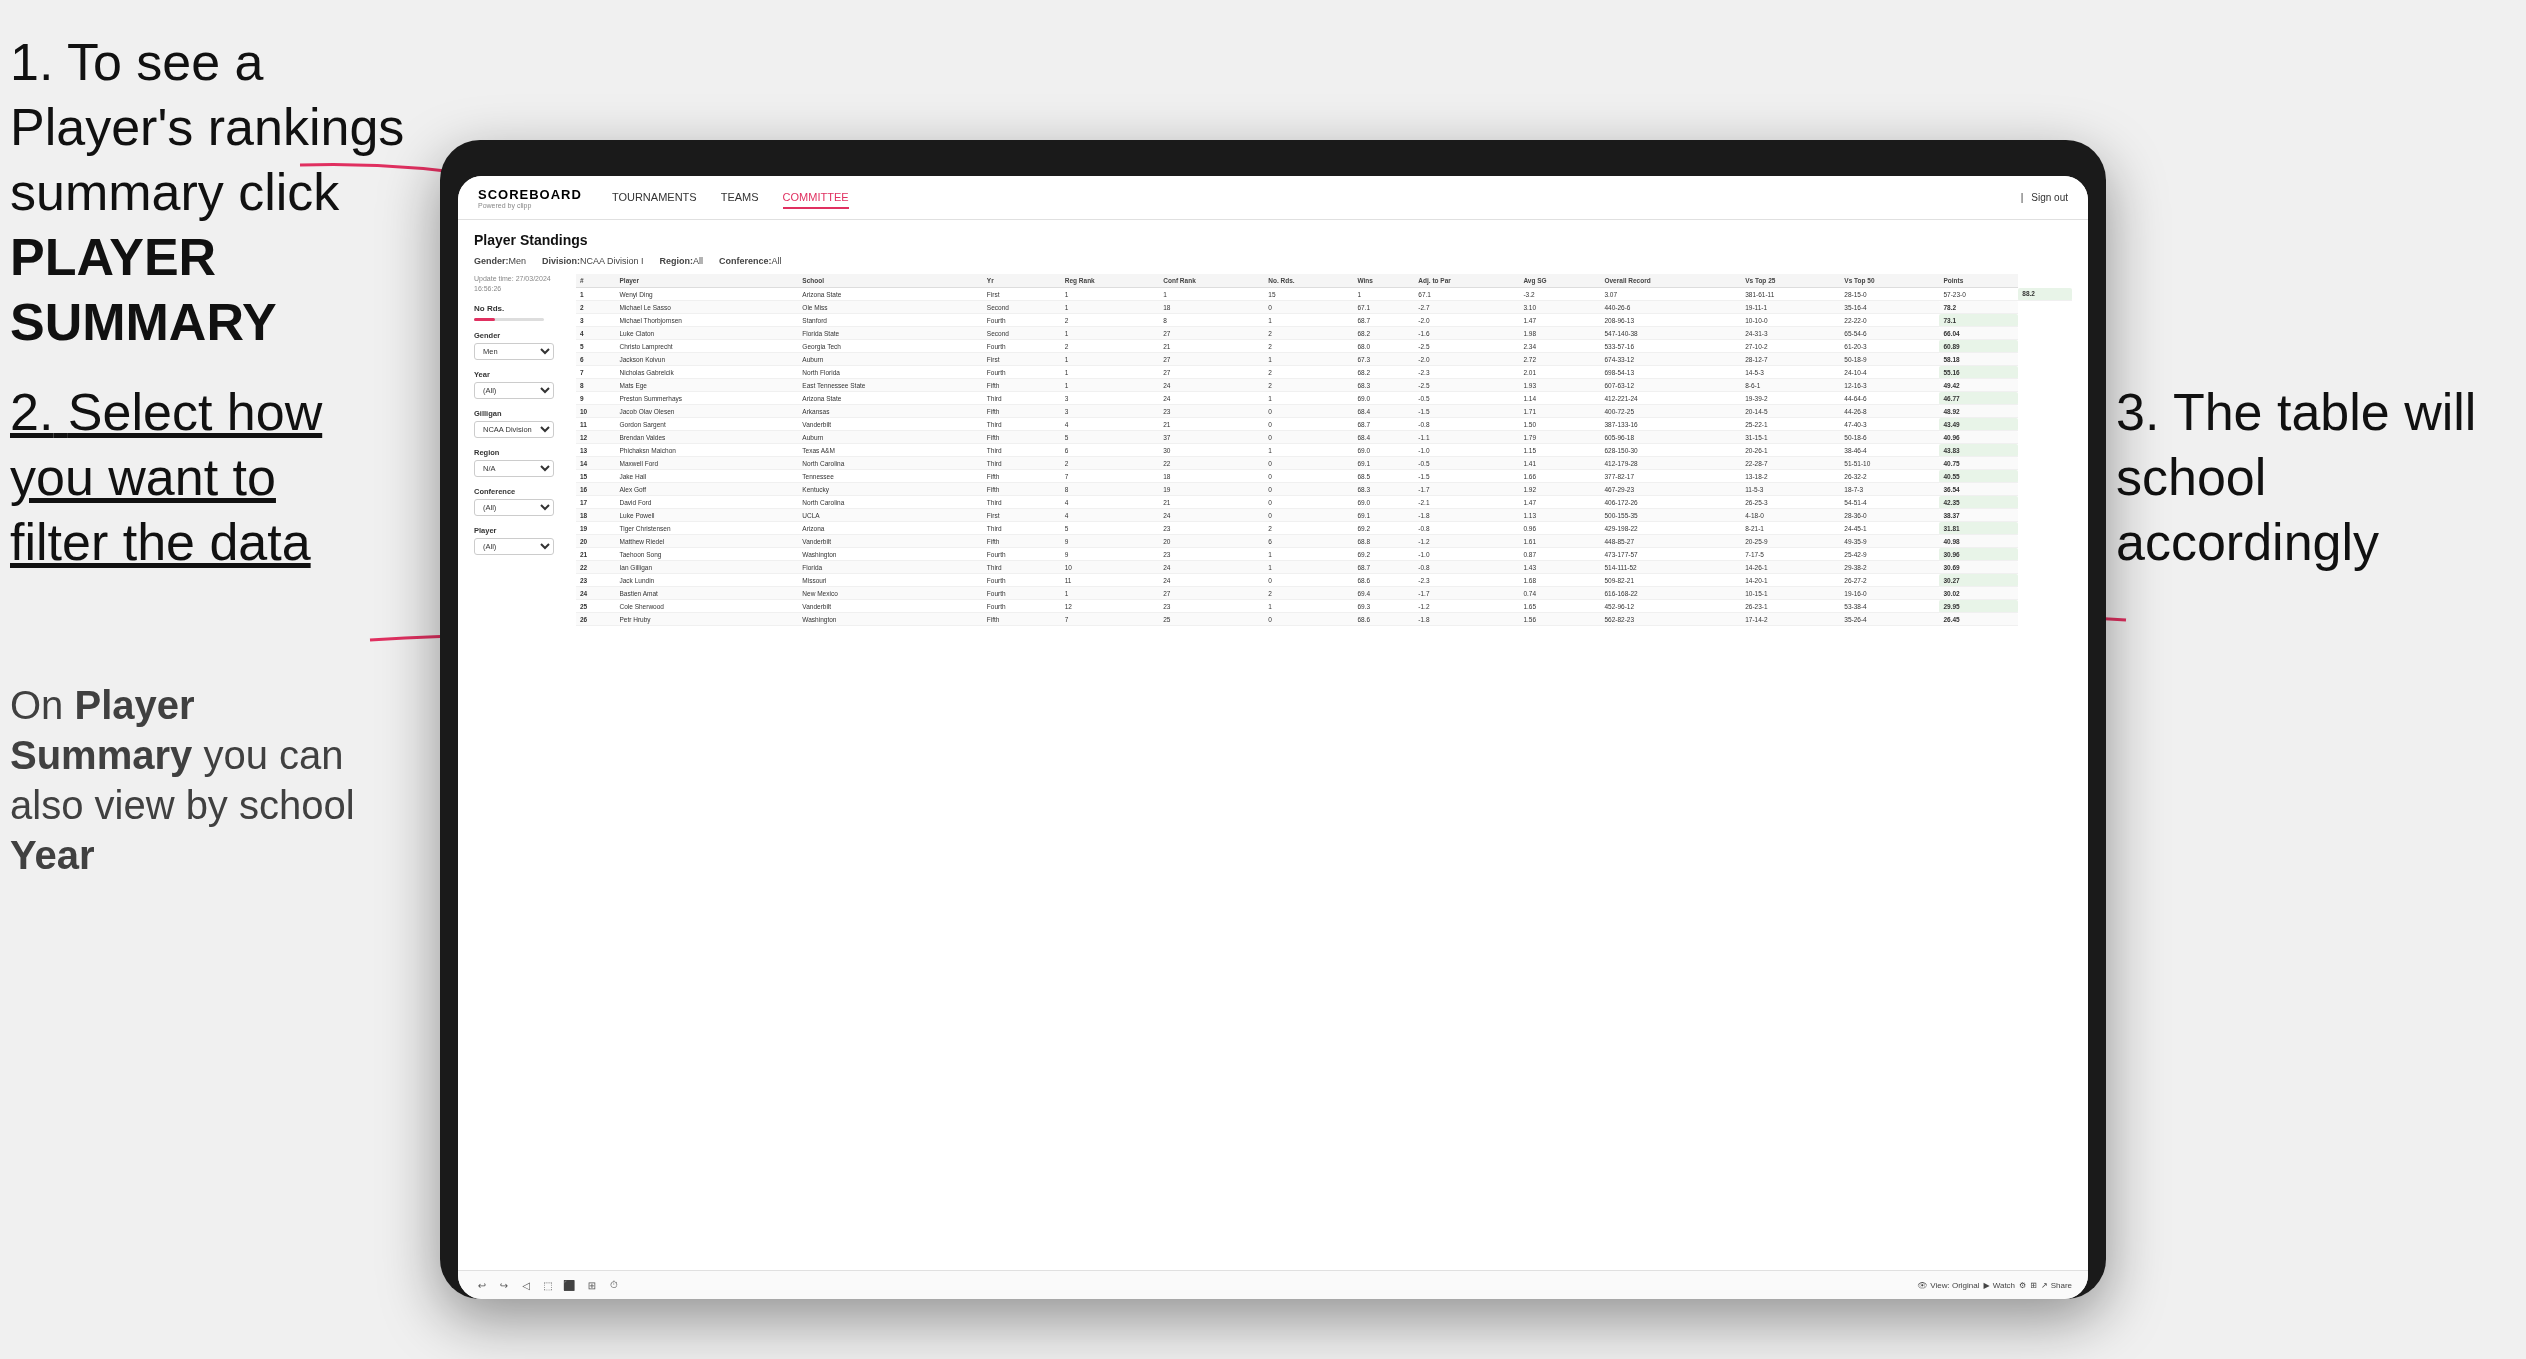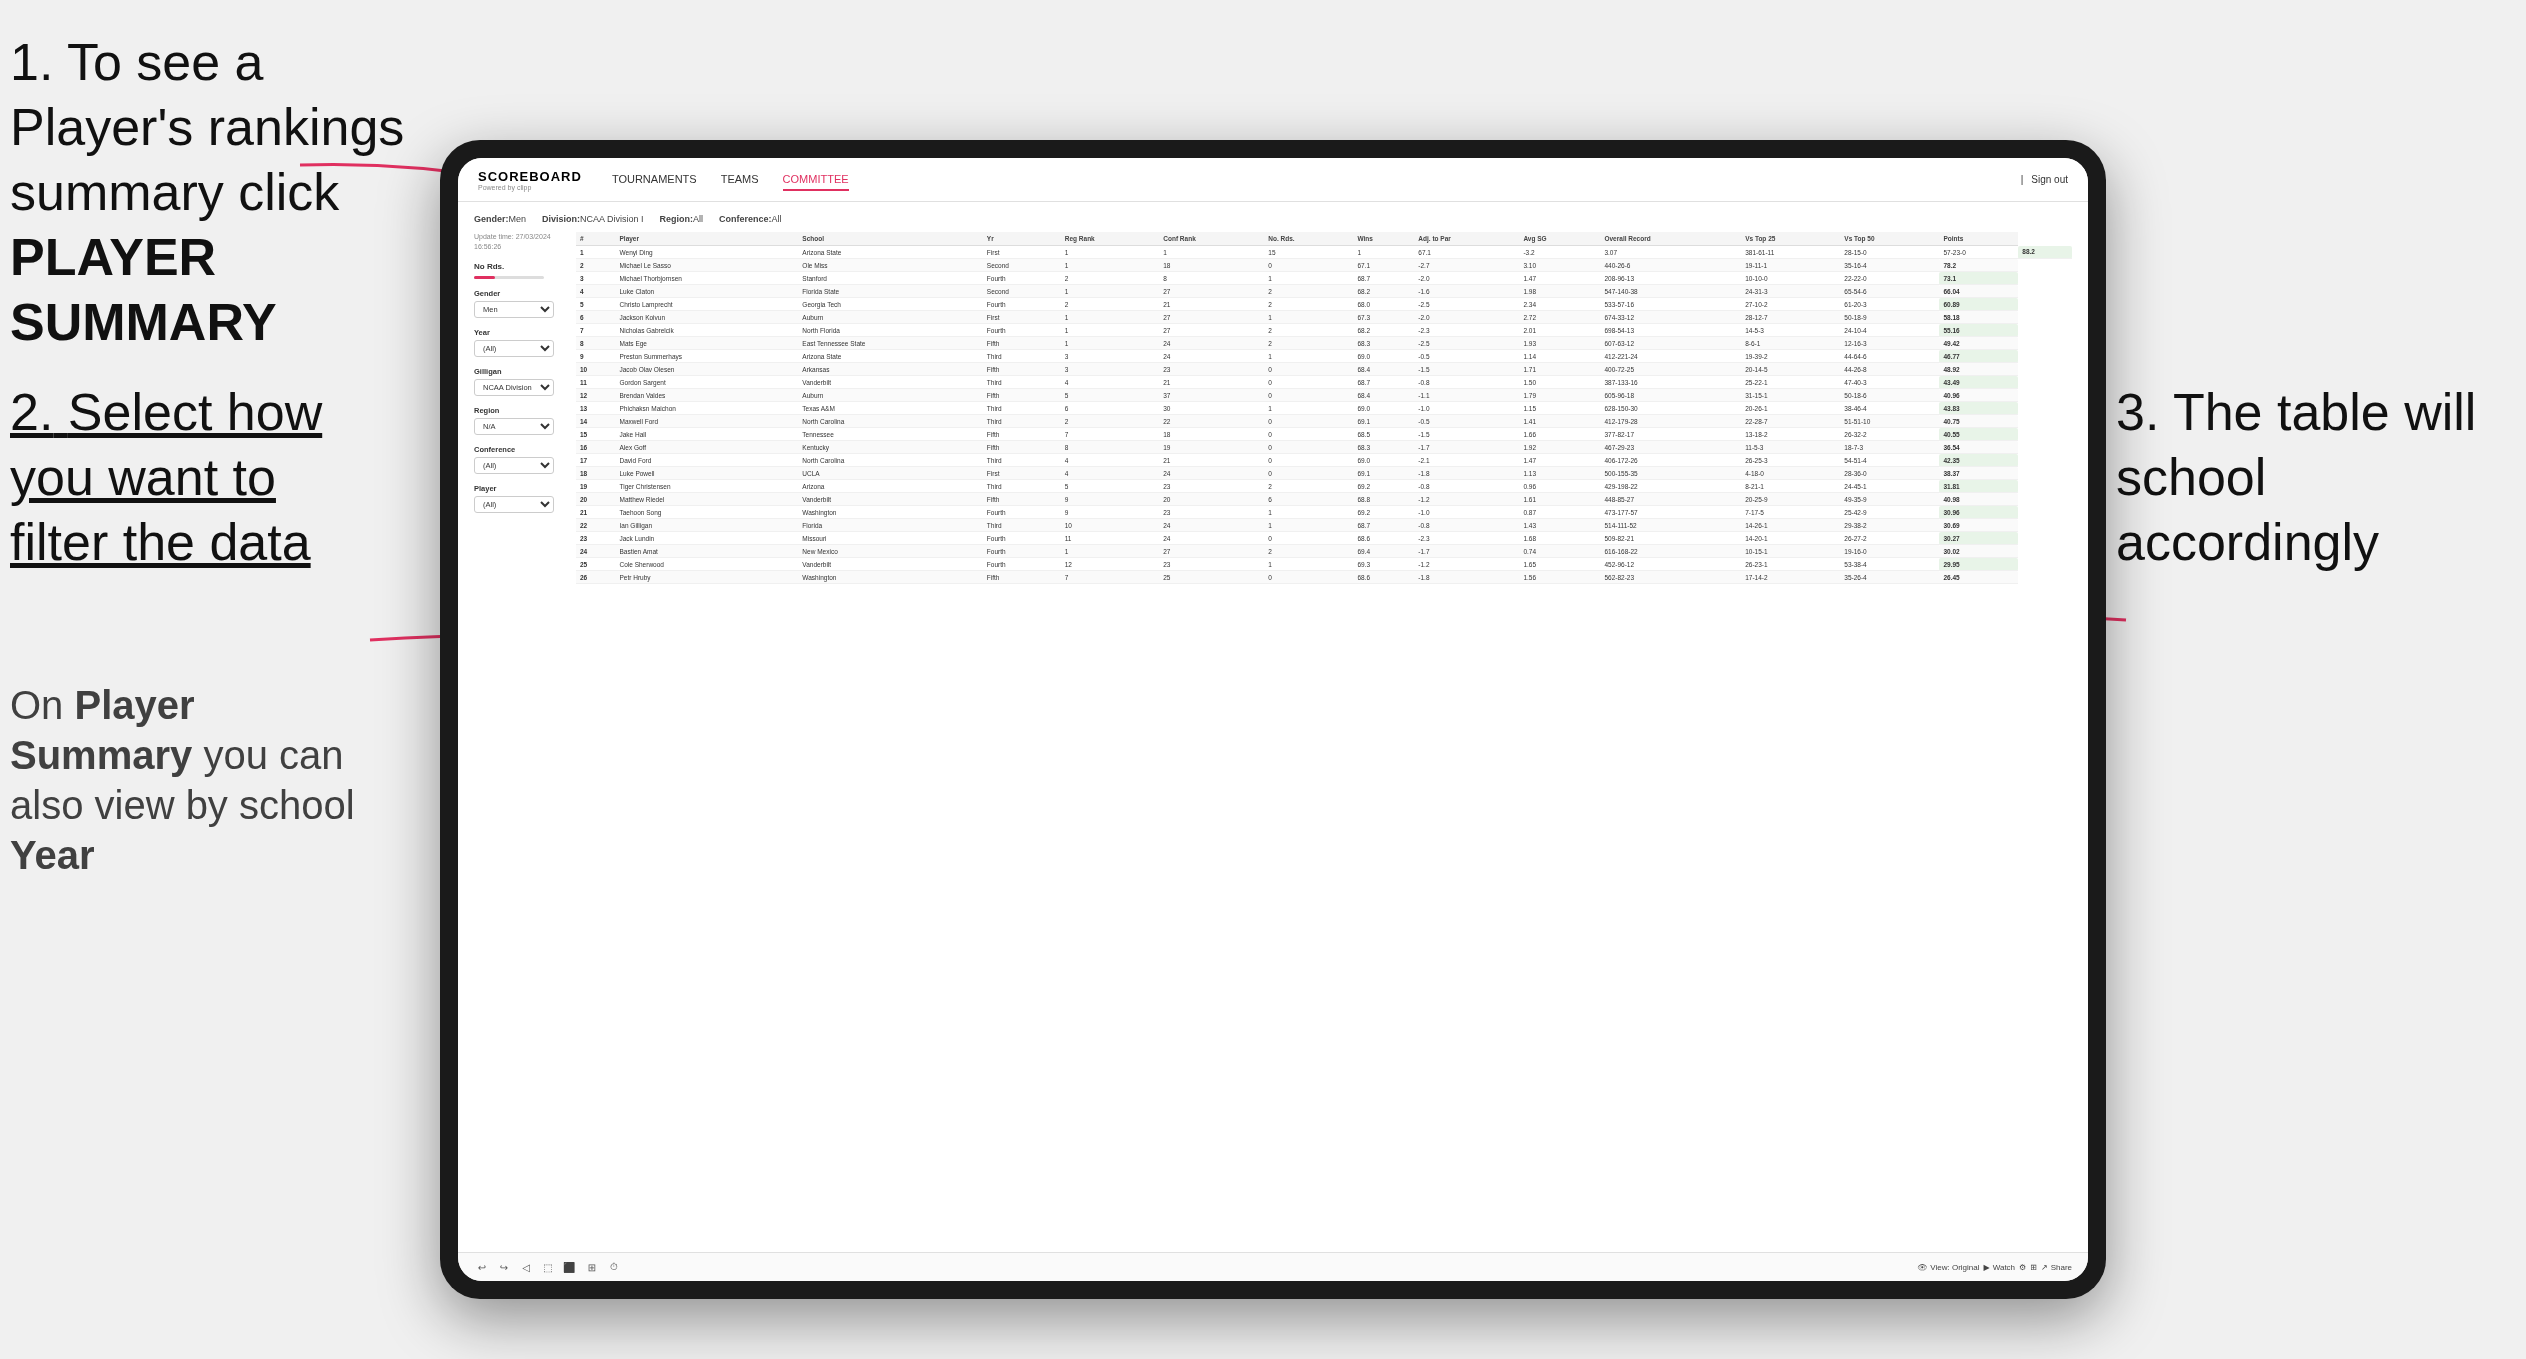--- a/index.html
+++ b/index.html
@@ -98,20 +98,21 @@
     }
 
     .tablet-screen {
       width: 100%;
       height: 100%;
       background: #fff;
       border-radius: 24px;
       overflow: hidden;
       display: flex;
       flex-direction: column;
+      margin-top: 18px;
     }
 
     
     .app-header {
       display: flex;
       align-items: center;
       padding: 0 20px;
       height: 44px;
       background: #fff;
       border-bottom: 1px solid #e0e0e0;
@@ -428,20 +429,21 @@
         <span class="nav-item active">COMMITTEE</span>
       </div>
       <div class="header-right">
         <span>| </span>
         <span>Sign out</span>
       </div>
     </div>
 
 
     <div class="main-content">
+      <div class="page-title">Player Standings</div>
 
       <div class="filters-row">
         <div class="filter-group">
           <span class="filter-label">Gender:</span>
           <span>Men</span>
         </div>
         <div class="filter-group">
           <span class="filter-label">Division:</span>
           <span>NCAA Division I</span>
         </div>

